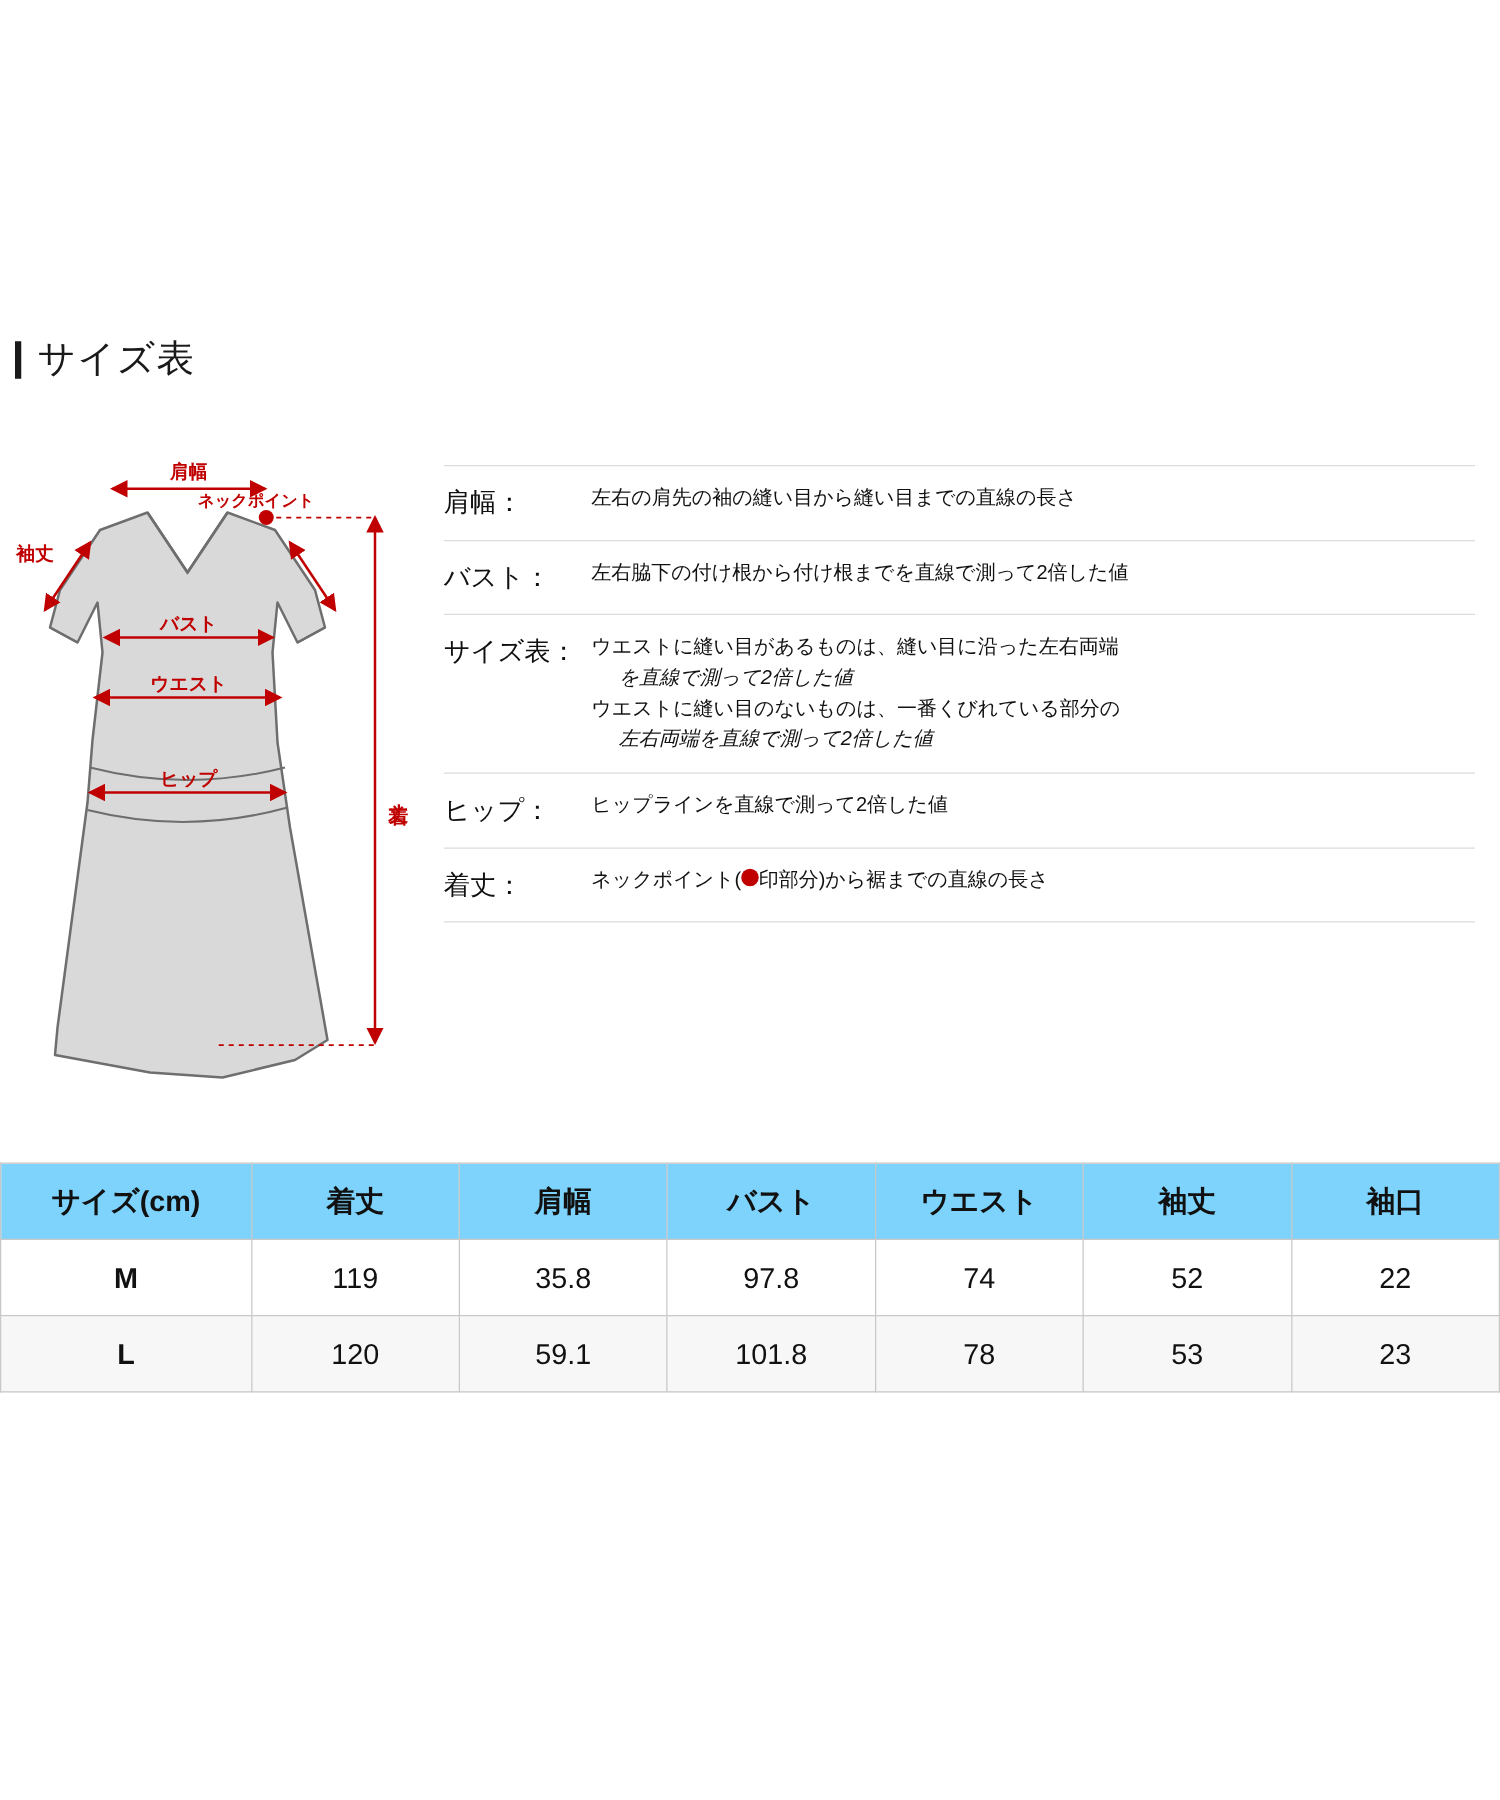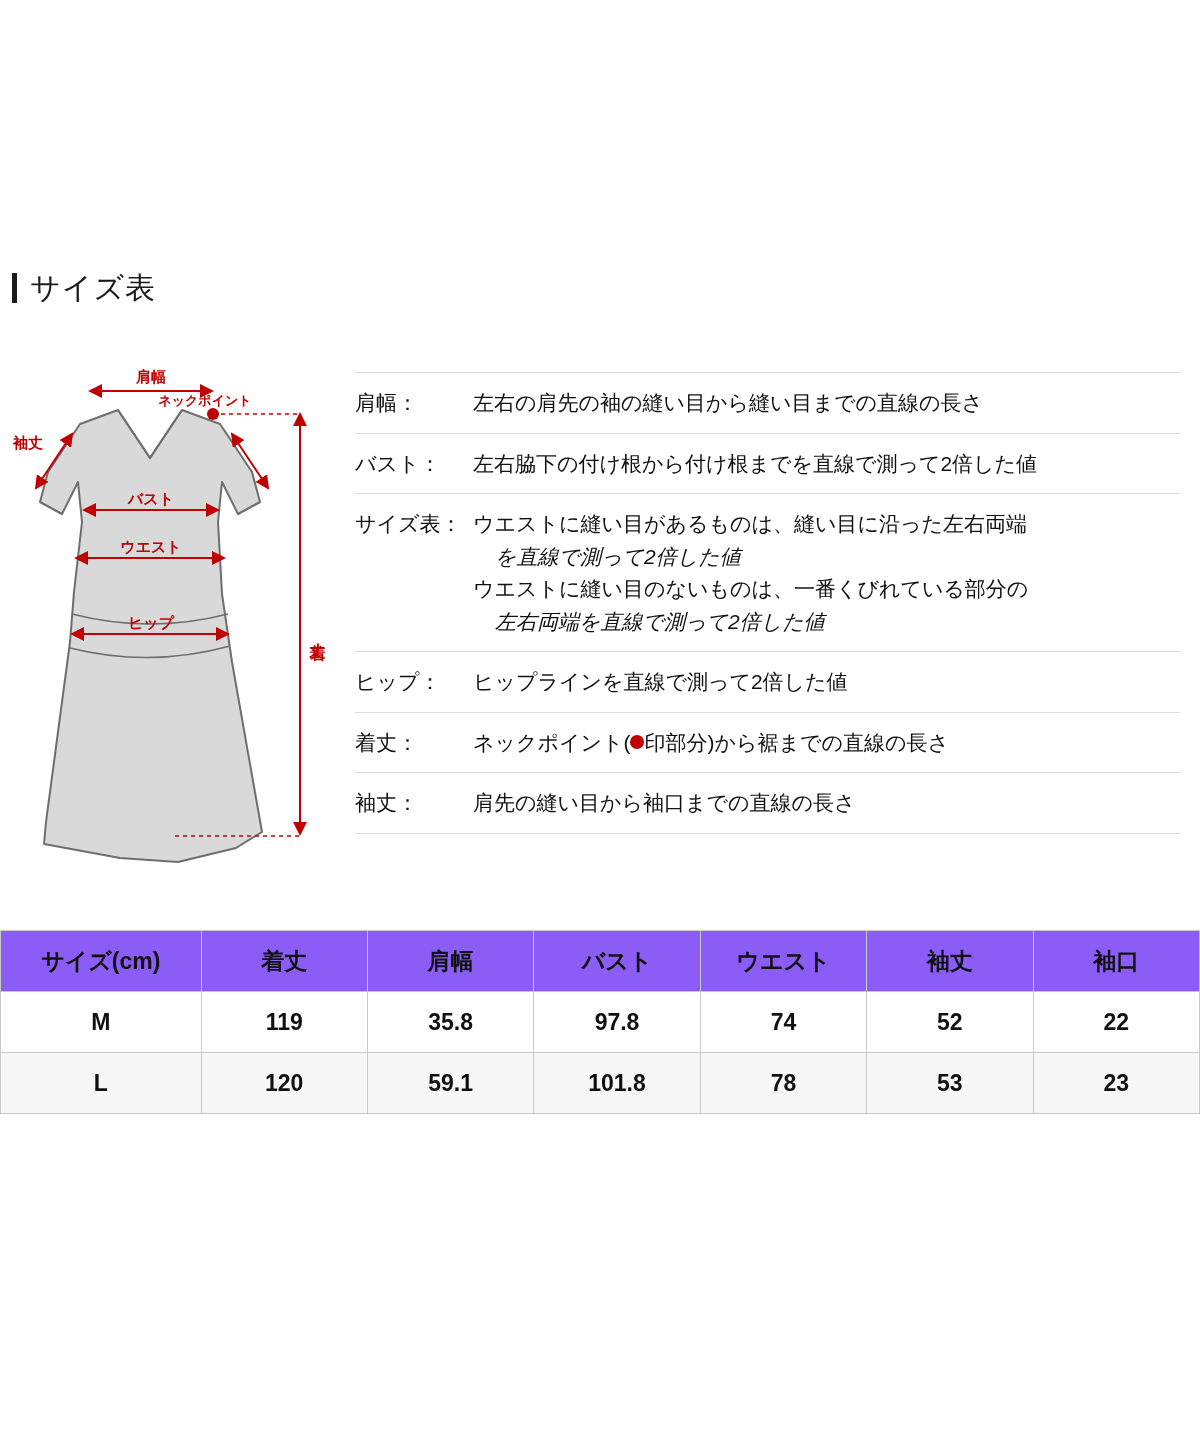--- a/index.html
+++ b/index.html
@@ -77,21 +77,21 @@
   }
   .def-term {
     flex: 0 0 118px;
     font-size: 21px;
     line-height: 1.5;
     color: #111;
     white-space: nowrap;
   }
   .def-desc {
     flex: 1 1 auto;
-    font-size: 21px;
+    font-size: 16px;
     line-height: 1.55;
     color: #111;
   }
   .def-desc .line {
     display: block;
   }
   .def-desc .indent {
     padding-left: 22px;
     font-style: italic;
   }
@@ -115,24 +115,24 @@
     border-collapse: collapse;
     table-layout: fixed;
   }
   .size-table th,
   .size-table td {
     border: 1px solid #c8c8c8;
     text-align: center;
     font-size: 23px;
     color: #111;
     height: 58px;
-    font-weight: 700;
+    font-weight: 400;
   }
   .size-table thead th {
-    background: #8b5cf6;
+    background: #7dd3fc;
     font-weight: 700;
     font-size: 23px;
     margin-top: 48px;
   }
   .size-table tbody th {
     background: #f7f7f7;
     font-weight: 700;
   }
   .size-table col.c0 { width: 200px; }
   .size-table col.c1,
@@ -243,26 +243,20 @@
       </div>
     </div>
 
     <div class="def-row">
       <div class="def-term">着丈：</div>
       <div class="def-desc">
         <span class="line"><span>ネックポイント(</span><span class="red-dot"></span><span>印部分)から裾までの直線の長さ</span></span>
       </div>
     </div>
 
-    <div class="def-row">
-      <div class="def-term">袖丈：</div>
-      <div class="def-desc">
-        <span class="line">肩先の縫い目から袖口までの直線の長さ</span>
-      </div>
-    </div>
 
   </div>
 </div>
 
 <table class="size-table">
   <colgroup>
     <col class="c0">
       <col class="c1">
       <col class="c2">
       <col class="c3">

